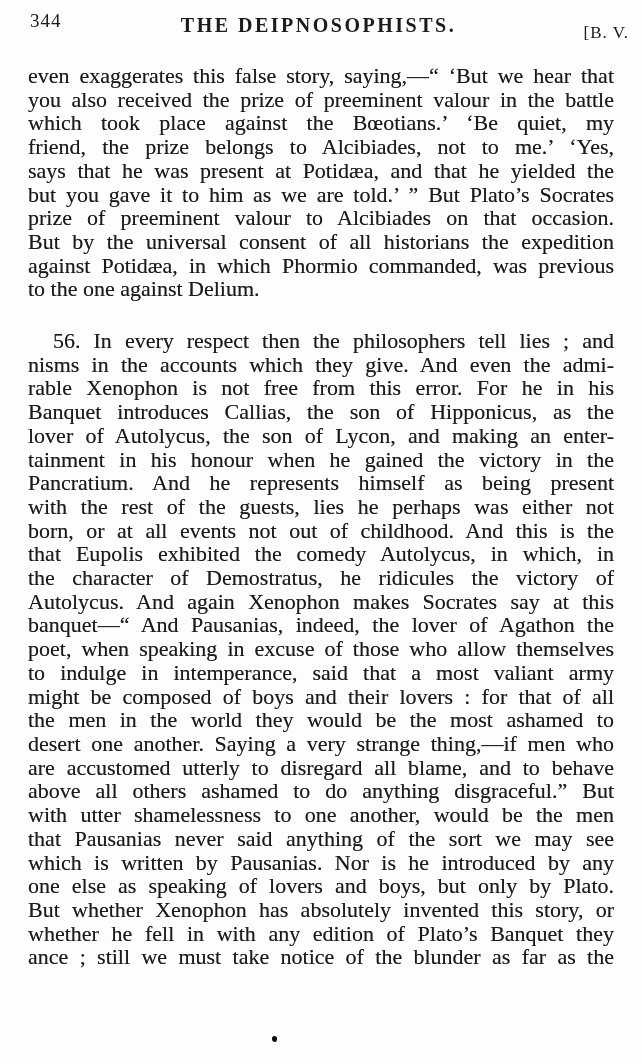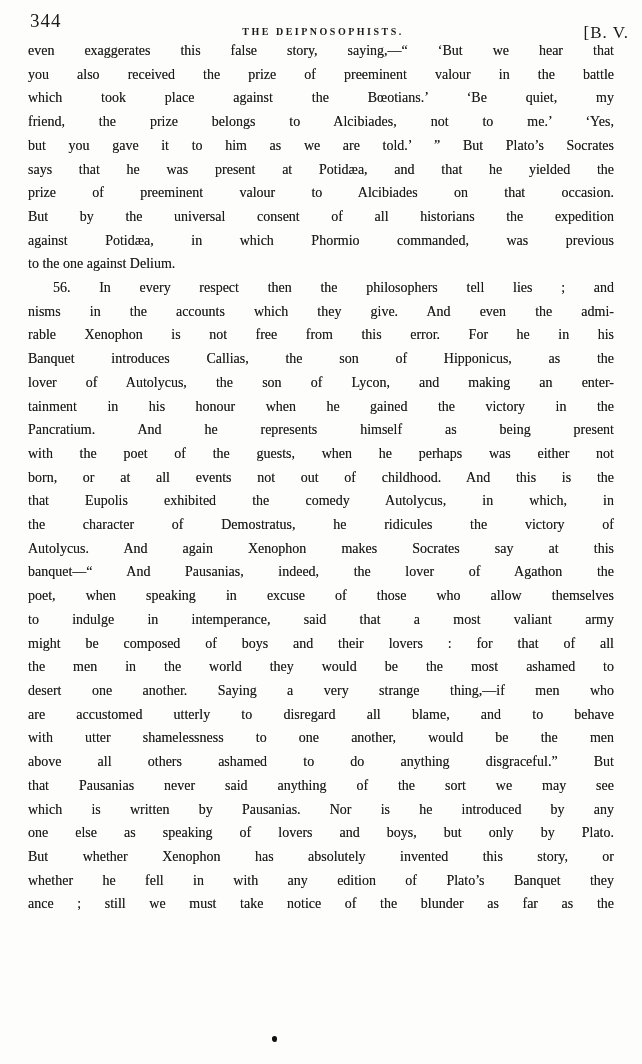--- a/index.html
+++ b/index.html
@@ -27,55 +27,56 @@
   .page-number {
     position: absolute;
     left: 0;
     top: 0;
     font-size: 19px;
     letter-spacing: 1px;
   }
   .running-title {
     position: absolute;
     left: 50%;
-    top: 16px;
+    top: 4px;
     transform: translateX(-54%);
-    font-size: 10px;
+    font-size: 20px;
     font-weight: bold;
     letter-spacing: 2.5px;
     white-space: nowrap;
   }
   .book-ref {
     position: absolute;
     right: 0;
     top: 13px;
     font-size: 17px;
     letter-spacing: 1px;
   }
   
   .text-block {
     position: absolute;
-    top: 39px;
+    top: 64px;
     left: 28px;
     width: 586px;
-    font-size: 14px;
+    font-size: 22px;
     line-height: 23.7px;
     text-shadow: 0 0 0.4px rgba(20,20,20,0.55);
   }
   .paragraph { margin: 0; }
   .line {
     text-align: justify;
     text-align-last: justify;
     white-space: normal;
   }
   .line.no-justify {
     text-align-last: left;
   }
   .line.indent {
     text-indent: 25px;
+    margin-top: 28px;
   }
   
   .ink-spot {
     position: absolute;
     left: 272px;
     top: 1036px;
     width: 5px;
     height: 6px;
     background: #111;
     border-radius: 50% 50% 45% 55%;
@@ -91,49 +92,49 @@
     <span class="running-title">THE DEIPNOSOPHISTS.</span>
     <span class="book-ref">[B. V.</span>
   </div>
 
   <div class="text-block">
       <div class="paragraph">
         <div class="line">even exaggerates this false story, saying,—“ ‘But we hear that</div>
         <div class="line">you also received the prize of preeminent valour in the battle</div>
         <div class="line">which took place against the Bœotians.’ ‘Be quiet, my</div>
         <div class="line">friend, the prize belongs to Alcibiades, not to me.’ ‘Yes,</div>
+        <div class="line">says that he was present at Potidæa, and that he yielded the</div>
         <div class="line">but you gave it to him as we are told.’ ” But Plato’s Socrates</div>
-        <div class="line">says that he was present at Potidæa, and that he yielded the</div>
         <div class="line">prize of preeminent valour to Alcibiades on that occasion.</div>
         <div class="line">But by the universal consent of all historians the expedition</div>
         <div class="line">against Potidæa, in which Phormio commanded, was previous</div>
         <div class="line no-justify">to the one against Delium.</div>
       </div>
       <div class="paragraph">
         <div class="line indent">56. In every respect then the philosophers tell lies ; and</div>
         <div class="line">nisms in the accounts which they give. And even the admi-</div>
         <div class="line">rable Xenophon is not free from this error. For he in his</div>
         <div class="line">Banquet introduces Callias, the son of Hipponicus, as the</div>
         <div class="line">lover of Autolycus, the son of Lycon, and making an enter-</div>
         <div class="line">tainment in his honour when he gained the victory in the</div>
         <div class="line">Pancratium. And he represents himself as being present</div>
-        <div class="line">with the poet of the guests, when he perhaps was either not</div>
+        <div class="line">with the rest of the guests, lies he perhaps was either not</div>
         <div class="line">born, or at all events not out of childhood. And this is the</div>
         <div class="line">that Eupolis exhibited the comedy Autolycus, in which, in</div>
         <div class="line">the character of Demostratus, he ridicules the victory of</div>
         <div class="line">Autolycus. And again Xenophon makes Socrates say at this</div>
         <div class="line">banquet—“ And Pausanias, indeed, the lover of Agathon the</div>
         <div class="line">poet, when speaking in excuse of those who allow themselves</div>
         <div class="line">to indulge in intemperance, said that a most valiant army</div>
         <div class="line">might be composed of boys and their lovers : for that of all</div>
         <div class="line">the men in the world they would be the most ashamed to</div>
         <div class="line">desert one another. Saying a very strange thing,—if men who</div>
         <div class="line">are accustomed utterly to disregard all blame, and to behave</div>
+        <div class="line">above all others ashamed to do anything disgraceful.” But</div>
         <div class="line">with utter shamelessness to one another, would be the men</div>
-        <div class="line">above all others ashamed to do anything disgraceful.” But</div>
         <div class="line">that Pausanias never said anything of the sort we may see</div>
         <div class="line">which is written by Pausanias. Nor is he introduced by any</div>
         <div class="line">one else as speaking of lovers and boys, but only by Plato.</div>
         <div class="line">But whether Xenophon has absolutely invented this story, or</div>
         <div class="line">whether he fell in with any edition of Plato’s Banquet they</div>
         <div class="line">ance ; still we must take notice of the blunder as far as the</div>
       </div>
     </div>
 
   <div class="ink-spot"></div>

